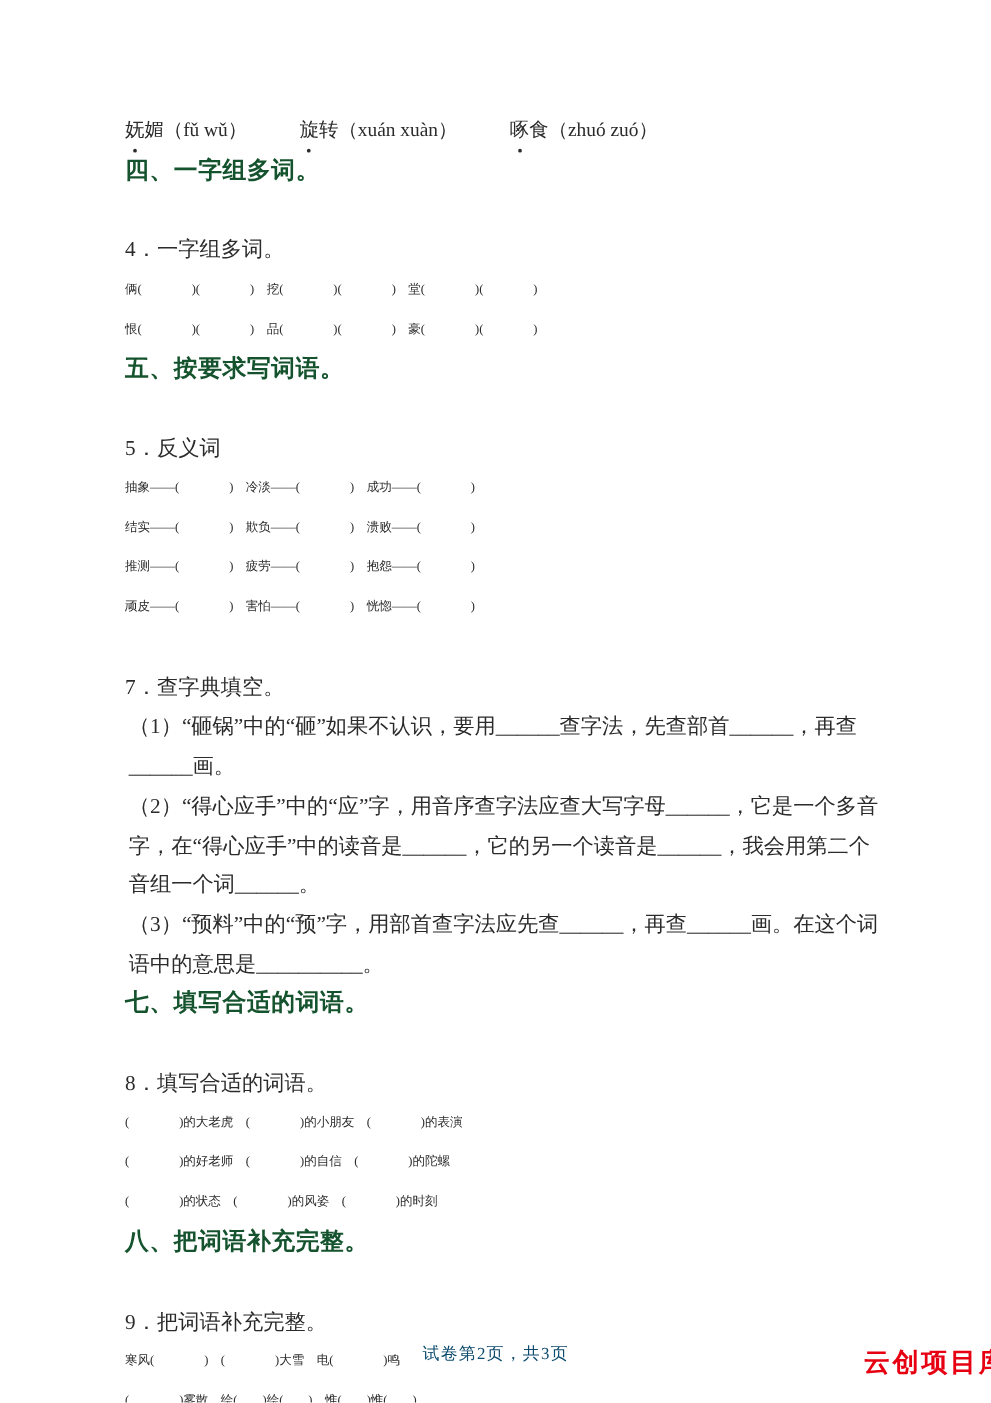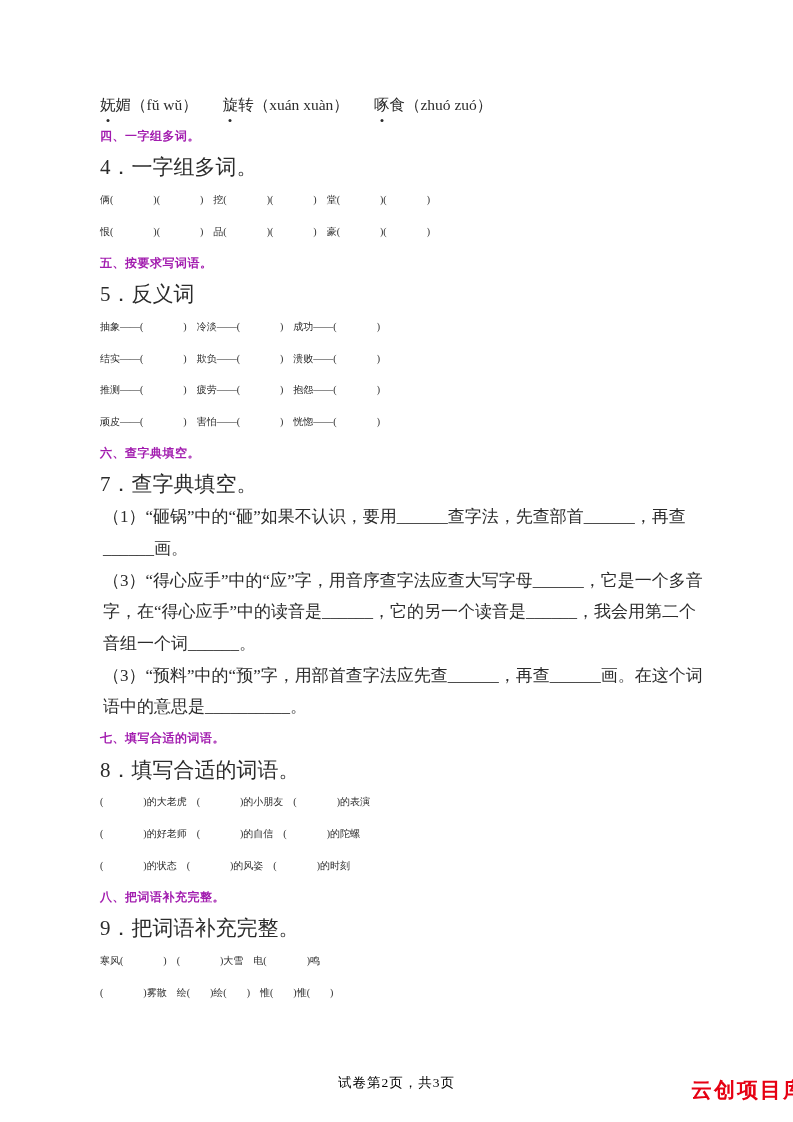--- a/index.html
+++ b/index.html
@@ -9,40 +9,40 @@
     overflow: hidden;
     position: relative;
     font-family: "Liberation Serif", "DejaVu Serif", serif;
     color: #2b2b2b;
   }
   .page {
     position: absolute;
     left: 100px; top: 89px;
     width: 604px;
   }
-  .pinyin-row { display: flex; gap: 25px; font-size: 15.5px; line-height: 31.7px; }
+  .pinyin-row { display: flex; gap: 42px; font-size: 15.5px; line-height: 31.7px; }
   .pinyin-item { white-space: pre; }
   .emph { position: relative; display: inline-block; }
   .emph::after {
     content: "";
     position: absolute; left: 50%; bottom: -1px;
     width: 3px; height: 3px; border-radius: 50%;
     background: #2b2b2b; transform: translateX(-50%);
   }
   .h {
     font-family: "Liberation Sans", "DejaVu Sans", sans-serif;
-    font-weight: bold; font-size: 12px; line-height: 31.7px;
-    color: #a21caf; letter-spacing: 0.5px;
+    font-weight: bold; font-size: 19px; line-height: 31.7px;
+    color: #14532d; letter-spacing: 0.5px;
   }
-  .q { font-size: 21px; line-height: 31.7px; white-space: pre-wrap; }
+  .q { font-size: 17px; line-height: 31.7px; white-space: pre-wrap; margin-top: 32px; }
   .r { font-size: 10px; line-height: 31.7px; white-space: pre-wrap; }
   .p { font-size: 17px; line-height: 31.7px; white-space: pre-wrap; padding-left: 3px; }
   .footer {
     position: absolute; left: 0; top: 1074px; width: 100%;
-    text-align: center; font-size: 13.5px; color: #000000;
+    text-align: center; font-size: 13.5px; color: #0c4a6e;
     letter-spacing: 1px;
   }
   .watermark {
     position: absolute; left: 691px; top: 1076px;
     font-family: "Liberation Sans", "DejaVu Sans", sans-serif;
     font-weight: bold; font-size: 21px; letter-spacing: 2px;
     white-space: nowrap;
   }
 </style>
 </head>
@@ -61,24 +61,23 @@
   <div class="r">俩(　　　　)(　　　　)　挖(　　　　)(　　　　)　堂(　　　　)(　　　　)</div>
   <div class="r">恨(　　　　)(　　　　)　品(　　　　)(　　　　)　豪(　　　　)(　　　　)</div>
 
   <div class="h">五、按要求写词语。</div>
   <div class="q">5．反义词</div>
   <div class="r">抽象——(　　　　)　冷淡——(　　　　)　成功——(　　　　)</div>
   <div class="r">结实——(　　　　)　欺负——(　　　　)　溃败——(　　　　)</div>
   <div class="r">推测——(　　　　)　疲劳——(　　　　)　抱怨——(　　　　)</div>
   <div class="r">顽皮——(　　　　)　害怕——(　　　　)　恍惚——(　　　　)</div>
 
-  <div class="h">六、查字典填空。</div>
   <div class="q">7．查字典填空。</div>
   <div class="p">（1）“砸锅”中的“砸”如果不认识，要用______查字法，先查部首______，再查______画。</div>
-  <div class="p">（3）“得心应手”中的“应”字，用音序查字法应查大写字母______，它是一个多音字，在“得心应手”中的读音是______，它的另一个读音是______，我会用第二个音组一个词______。</div>
+  <div class="p">（2）“得心应手”中的“应”字，用音序查字法应查大写字母______，它是一个多音字，在“得心应手”中的读音是______，它的另一个读音是______，我会用第二个音组一个词______。</div>
   <div class="p">（3）“预料”中的“预”字，用部首查字法应先查______，再查______画。在这个词语中的意思是__________。</div>
 
   <div class="h">七、填写合适的词语。</div>
   <div class="q">8．填写合适的词语。</div>
   <div class="r">(　　　　)的大老虎　(　　　　)的小朋友　(　　　　)的表演</div>
   <div class="r">(　　　　)的好老师　(　　　　)的自信　(　　　　)的陀螺</div>
   <div class="r">(　　　　)的状态　(　　　　)的风姿　(　　　　)的时刻</div>
 
   <div class="h">八、把词语补充完整。</div>
   <div class="q">9．把词语补充完整。</div>

